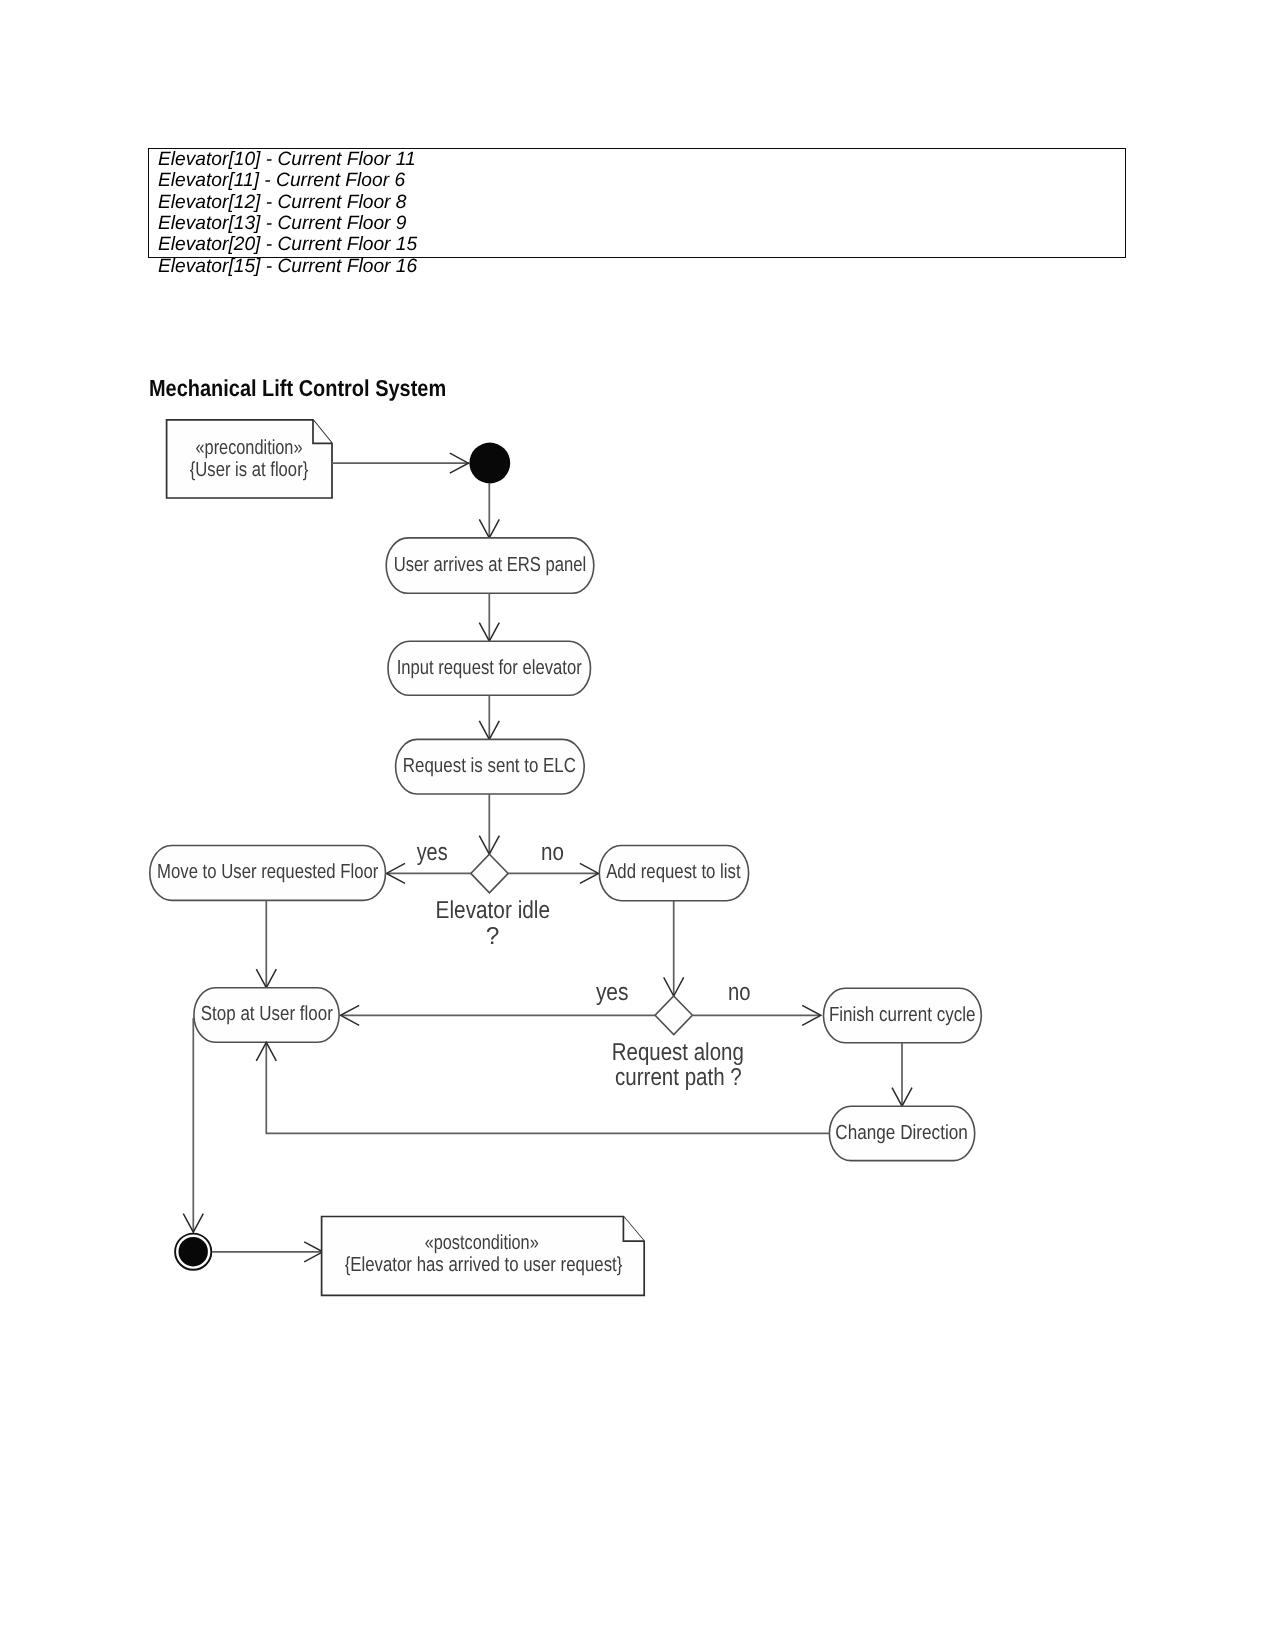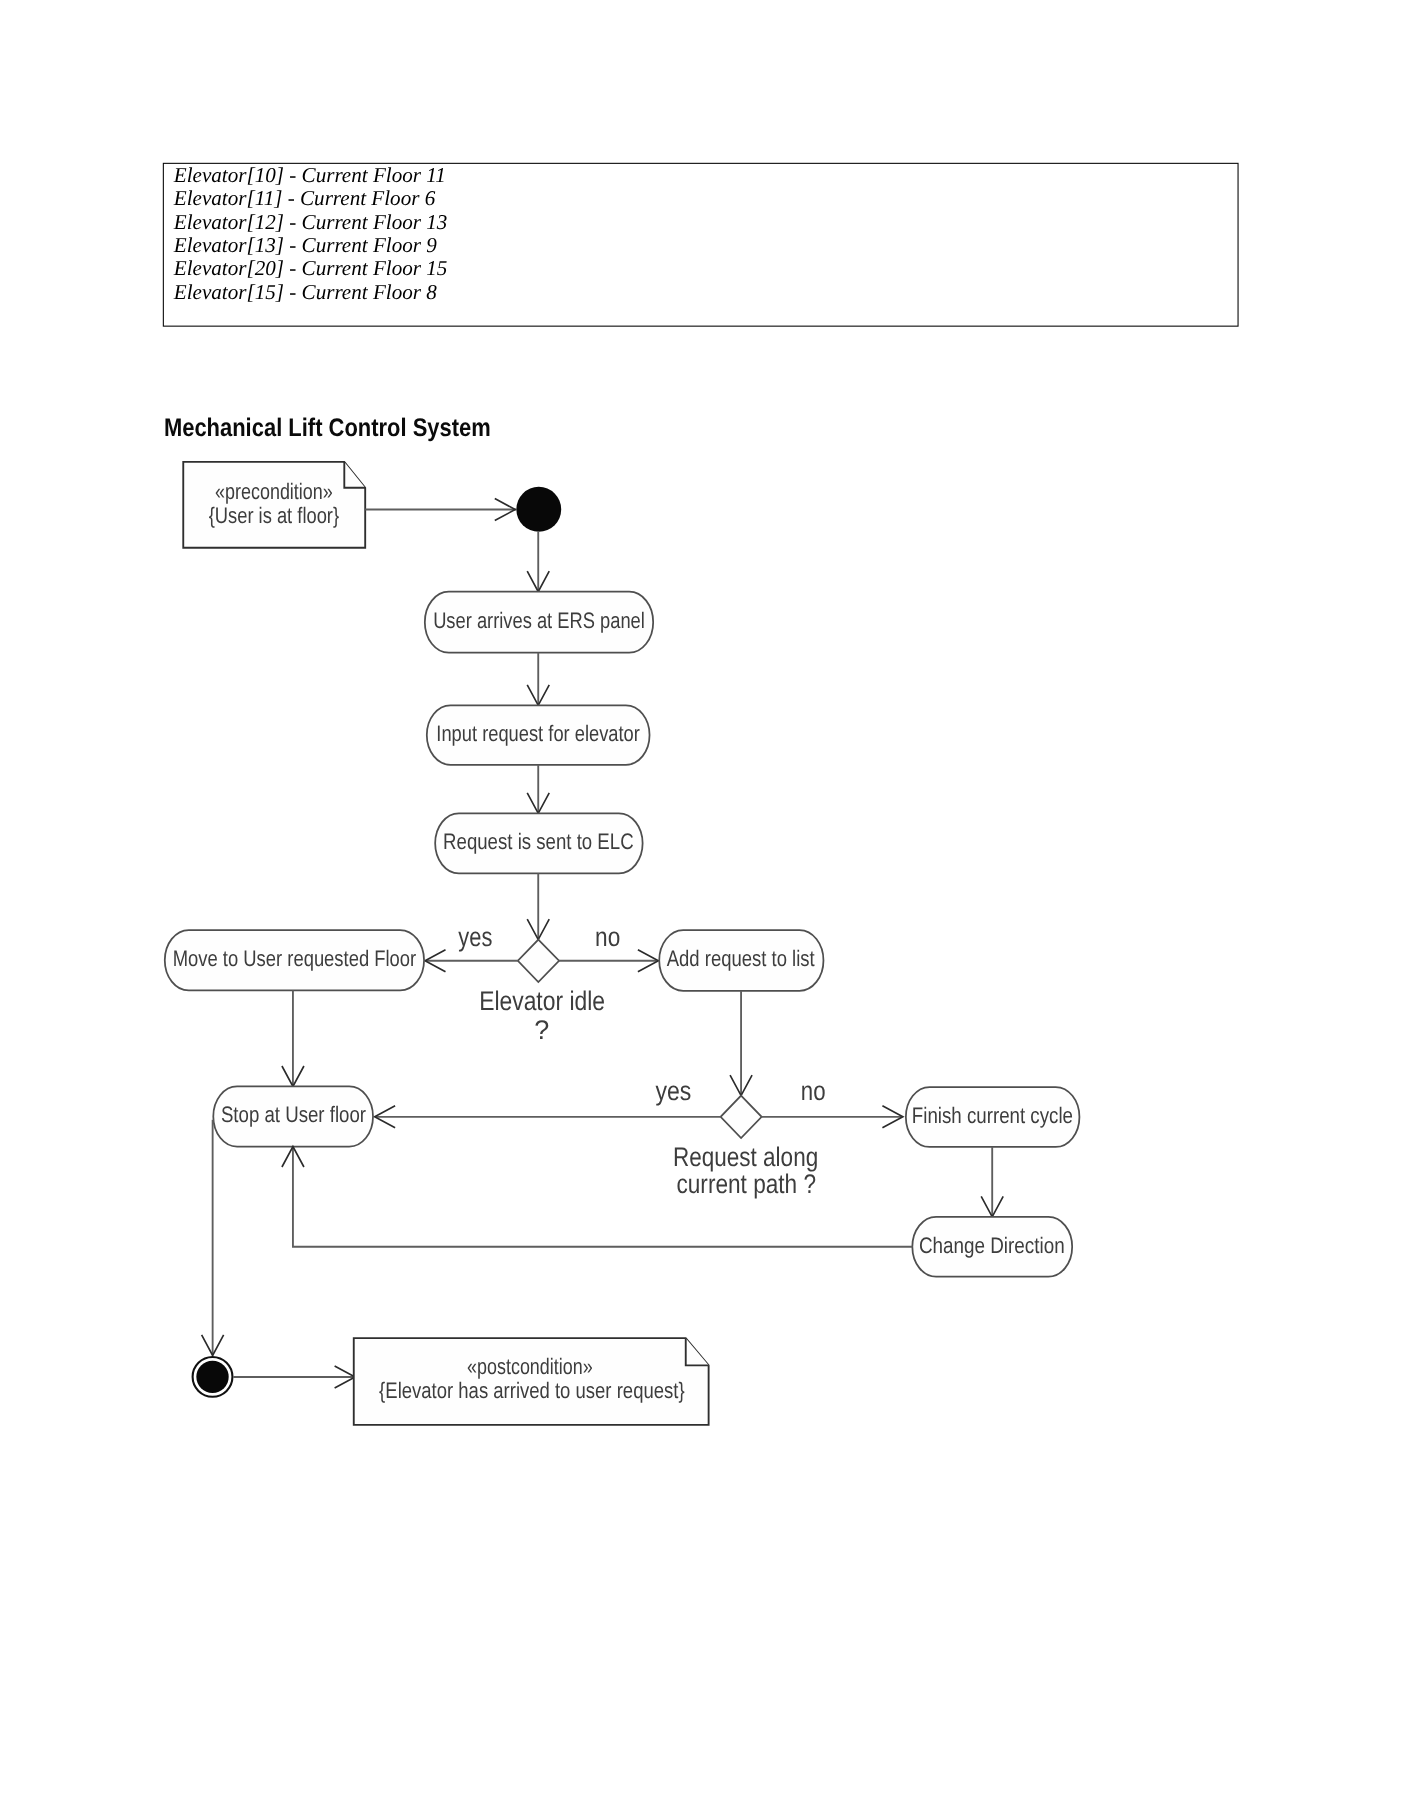--- a/index.html
+++ b/index.html
@@ -2,22 +2,22 @@
 <html><head>
 <meta charset="utf-8">
 <title>Mechanical Lift Control System</title>
 <style>
   html,body{margin:0;padding:0;background:#fff;}
   body{width:1275px;height:1651px;font-family:"Liberation Sans",sans-serif;overflow:hidden;-webkit-font-smoothing:antialiased;text-rendering:geometricPrecision;}
   
   .page{position:relative;width:1275px;height:1651px;background:#fff;will-change:transform;}
 
   
-  #listbox{position:absolute;left:148px;top:148px;width:978px;height:149px;
-           border:1.4px solid #0a0a0a;box-sizing:border-box;font-family:Liberation Serif, serif;}
+  #listbox{position:absolute;left:148px;top:148px;width:978px;height:110px;
+           border:1.4px solid #0a0a0a;box-sizing:border-box;}
   #listbox .ln{position:absolute;left:9px;font-style:italic;font-size:19.2px;
                color:#000;white-space:nowrap;}
 
   
   #heading{position:absolute;left:149px;top:374.6px;font-size:23.1px;font-weight:bold;
            color:#0b0b0b;white-space:nowrap;transform:scaleX(0.864);transform-origin:0 0;}
 
   
   #diagram{position:absolute;left:0;top:0;}
   .nd{fill:#fefefe;stroke:#4f4f4f;stroke-width:1.6;}      
@@ -32,24 +32,24 @@
   .t24{font-size:24.5px;}
 </style>
 </head>
 <body>
 
 <div class="page">
 
   <div id="listbox">
     <div class="ln" style="top:-0.1px">Elevator[10] - Current Floor 11</div>
     <div class="ln" style="top:21.25px">Elevator[11] - Current Floor 6</div>
-    <div class="ln" style="top:42.6px">Elevator[12] - Current Floor 13</div>
+    <div class="ln" style="top:42.6px">Elevator[12] - Current Floor 8</div>
     <div class="ln" style="top:63.95px">Elevator[13] - Current Floor 9</div>
     <div class="ln" style="top:85.3px">Elevator[20] - Current Floor 15</div>
-    <div class="ln" style="top:106.65px">Elevator[15] - Current Floor 8</div>
+    <div class="ln" style="top:106.65px">Elevator[15] - Current Floor 16</div>
   </div>
 
   <div id="heading">Mechanical Lift Control System</div>
 
   <svg id="diagram" width="1275" height="1651" viewBox="0 0 1275 1651">
 
     <g>
       <path class="note" d="M 166.6 419.9 L 313.0 419.9 L 332.0 443.4 L 332.0 498.0 L 166.6 498.0 Z"></path>
       <path class="note" d="M 313.0 419.9 L 313.0 443.4 L 332.0 443.4"></path>
       <text class="t20" x="249" y="453.5" text-anchor="middle" textLength="107" lengthAdjust="spacingAndGlyphs">«precondition»</text>

